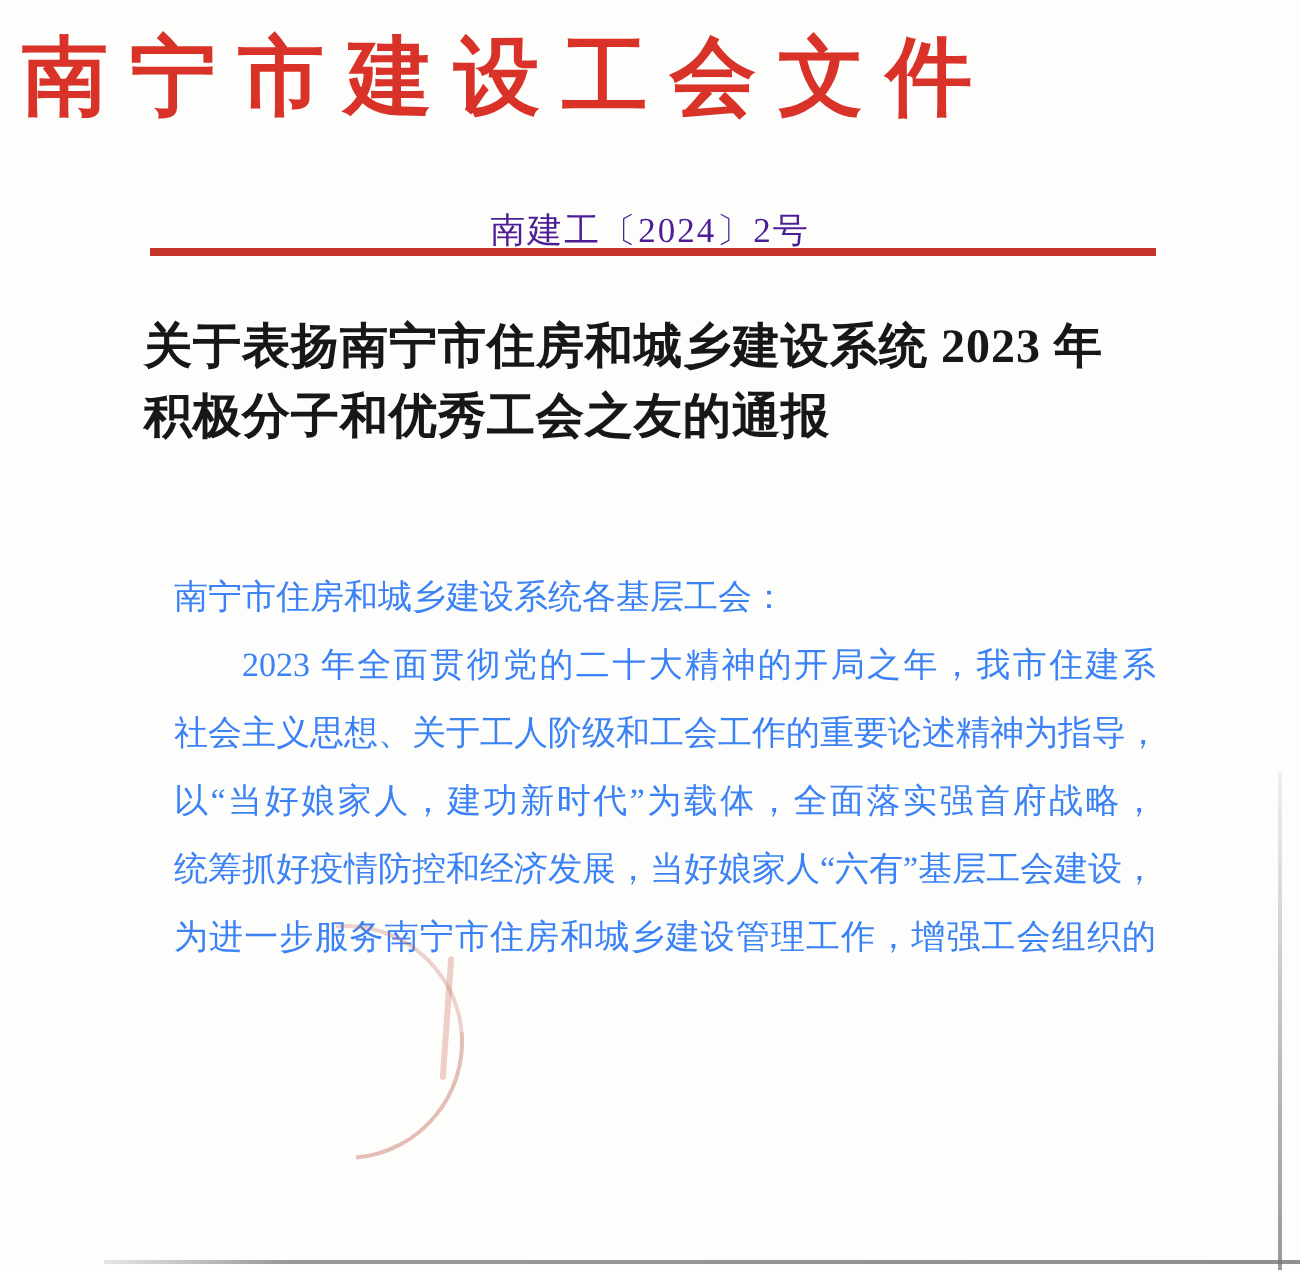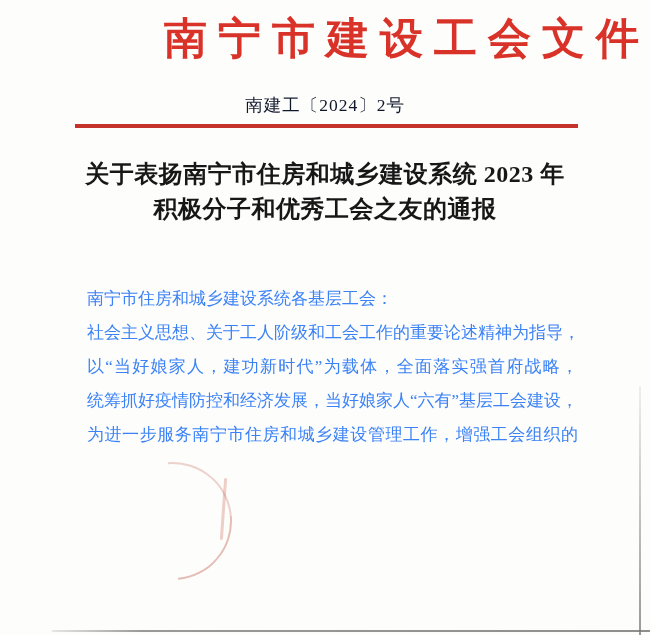--- a/index.html
+++ b/index.html
@@ -16,56 +16,56 @@
     overflow: hidden;
     color: #1c1c1c;
   }
 
   
   .org-title {
     position: absolute;
     top: 10px;
     left: 0;
     width: 100%;
-    text-align: right;
+    text-align: left;
     font-size: 43px;
     font-weight: bold;
     letter-spacing: 11px;
     text-indent: 11px;
     color: var(--red-text, #d93228);
     font-family: "Liberation Serif", "DejaVu Serif", serif;
   }
 
   .doc-number {
     position: absolute;
-    top: 93px;
+    top: 103px;
     left: 0;
     width: 100%;
     text-align: center;
     font-size: 17.5px;
-    color: #0f172a;
+    color: #4c1d95;
     letter-spacing: 1px;
   }
 
   .red-divider {
     position: absolute;
     top: 124px;
     left: 75px;
     width: 503px;
     height: 3.5px;
     background: var(--red-line, #c5342b);
   }
 
   
   .doc-title {
     position: absolute;
     top: 157px;
-    left: 60px;
+    left: 72px;
     width: 530px;
-    text-align: center;
+    text-align: left;
     font-weight: bold;
     font-size: 24px;
     line-height: 35px;
     color: #171717;
     letter-spacing: 0.5px;
   }
 
   
   .body-text {
     position: absolute;
@@ -152,20 +152,21 @@
 
   <div class="red-divider"></div>
 
   <div class="doc-title">
     <div class="title-line">关于表扬南宁市住房和城乡建设系统 2023 年</div>
     <div class="title-line">积极分子和优秀工会之友的通报</div>
   </div>
 
   <div class="body-text">
     <div class="line salutation">南宁市住房和城乡建设系统各基层工会：</div>
+    <div class="line first">2023 年全面贯彻党的二十大精神的开局之年，我市住建系</div>
     <div class="line">社会主义思想、关于工人阶级和工会工作的重要论述精神为指导，</div>
     <div class="line">以“当好娘家人，建功新时代”为载体，全面落实强首府战略，</div>
     <div class="line">统筹抓好疫情防控和经济发展，当好娘家人“六有”基层工会建设，</div>
     <div class="line">为进一步服务南宁市住房和城乡建设管理工作，增强工会组织的</div>
   </div>
 
   <div class="stamp-bleed"></div>
   <div class="stamp-streak"></div>
   <div class="scan-edge-vertical"></div>
   <div class="scan-edge-bottom"></div>

